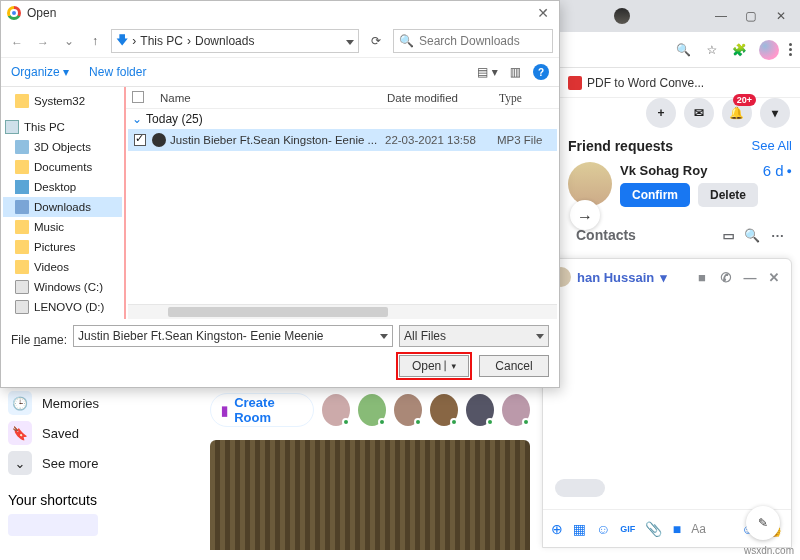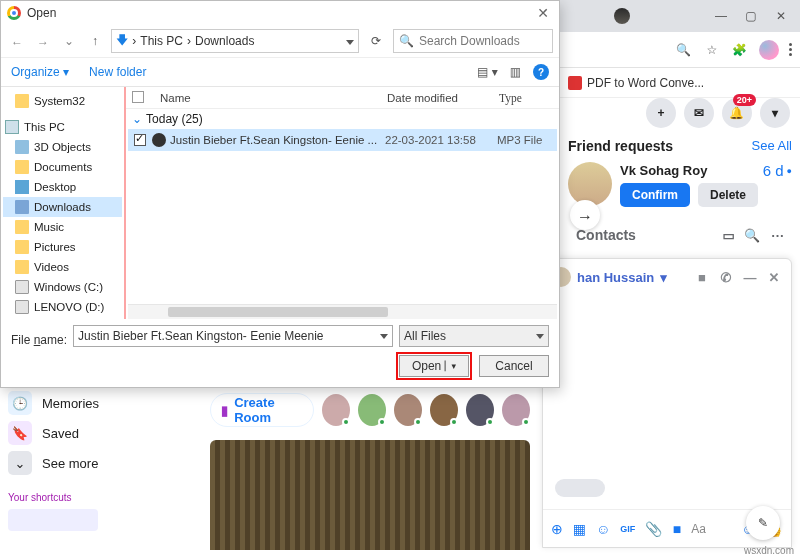--- a/index.html
+++ b/index.html
@@ -46,21 +46,21 @@
 .chat-bubble{width:50px;height:18px;background:#e4e6eb;border-radius:12px;}
 .chat-input{height:38px;border-top:1px solid #eee;display:flex;align-items:center;gap:10px;padding:0 8px;color:#1877f2;}
 .chat-input .ci{width:18px;height:18px;display:flex;align-items:center;justify-content:center;font-size:14px;}
 .chat-input .aainput{flex:0 0 30px;color:#888;}
 .newmsg{position:absolute;right:20px;bottom:20px;width:34px;height:34px;border-radius:50%;background:#fff;box-shadow:0 1px 4px rgba(0,0,0,0.25);display:flex;align-items:center;justify-content:center;}
 
 
 .fb-left{position:absolute;left:8px;top:388px;width:170px;}
 .fb-li{display:flex;align-items:center;gap:10px;height:30px;font-size:13px;color:#222;}
 .fbl-ico{width:24px;height:24px;border-radius:5px;display:flex;align-items:center;justify-content:center;}
-.shortcuts{font-size:10px;color:#a21caf;margin-top:14px;font-weight:500;}
+.shortcuts{font-size:14px;color:#000000;margin-top:14px;font-weight:500;}
 .scline{width:90px;height:22px;background:#eef;border-radius:4px;margin-top:6px;}
 
 
 .roomrow { position:absolute; left:210px; top:390px; right:270px; height:40px; display:flex; align-items:center; gap:8px;}
 .create-room{border:1px solid #e7f3ff;border-radius:18px;height:34px;display:flex;align-items:center;gap:6px;padding:0 10px;color:#1877f2;font-size:13px;font-weight:600;}
 .fava{width:32px;height:32px;border-radius:50%;position:relative;}
 .fava .dot{position:absolute;bottom:0;right:0;width:8px;height:8px;border-radius:50%;background:#31a24c;border:2px solid #fff;}
 
 .post-img{position:absolute;left:210px;top:440px;width:320px;height:110px;background:repeating-linear-gradient(90deg,#6b5a3b 0 5px,#4f4028 5px 10px);border-radius:6px 6px 0 0;}
 

